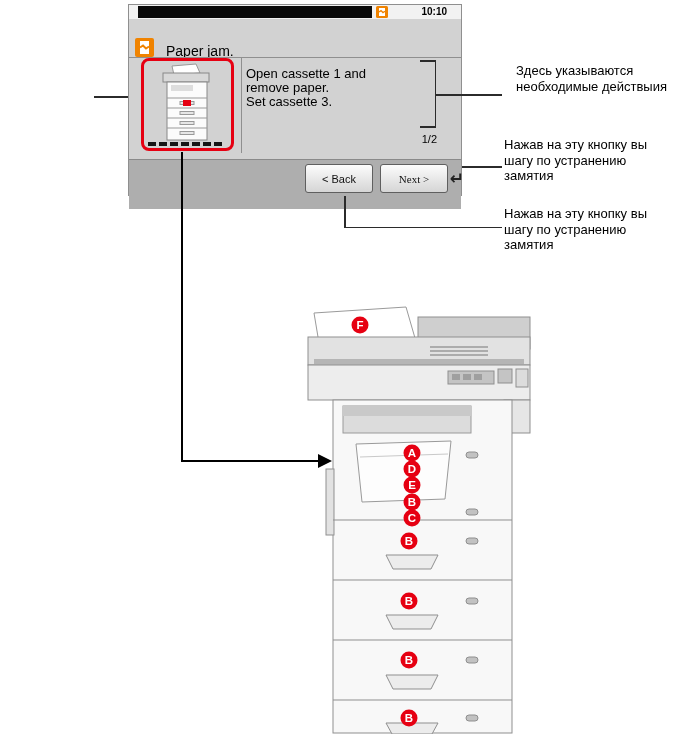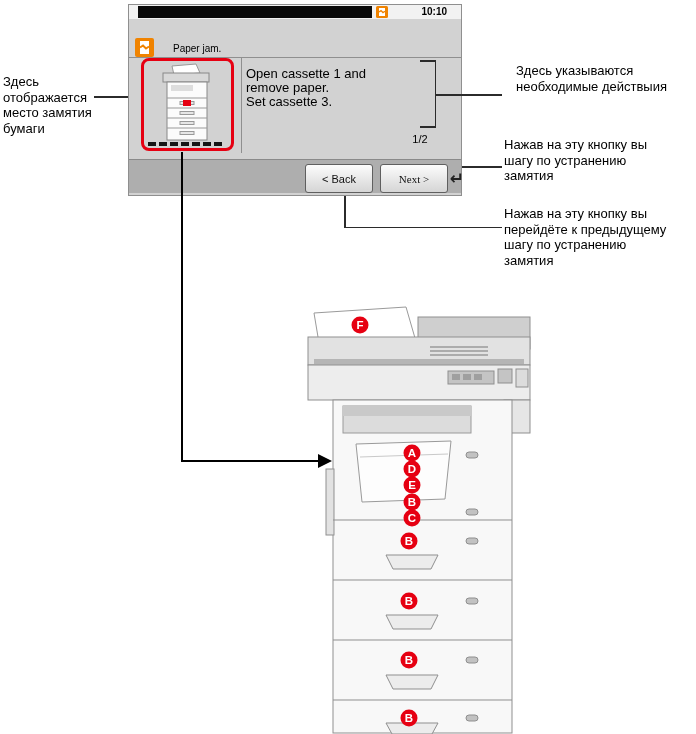--- a/index.html
+++ b/index.html
@@ -7,28 +7,28 @@
           font-family:"Liberation Sans","DejaVu Sans",sans-serif;color:#000;overflow:hidden;}
 
   
   #screen{position:absolute;left:128px;top:4px;width:334px;height:192px;
           background:#d2d2d2;border:1px solid #8f8f8f;box-sizing:border-box;z-index:2;}
   #statusbar{position:absolute;left:0;top:0;width:100%;height:14px;background:#f2f2f2;}
   #status-black{position:absolute;left:9px;top:1px;width:234px;height:12px;background:#0a0a0a;}
   #status-icon{position:absolute;left:247px;top:1px;width:12px;height:12px;}
   #status-time{position:absolute;right:14px;top:1px;font-size:10px;font-weight:bold;margin-left:22px;}
   #header-icon{position:absolute;left:6px;top:33px;width:19px;height:19px;}
-  #screen-title{position:absolute;left:44px;top:38px;font-size:10px;}
+  #screen-title{position:absolute;left:37px;top:38px;font-size:14px;}
   #header-rule{position:absolute;left:0;top:52px;width:100%;height:1px;background:#8f8f8f;}
   #content-vrule{position:absolute;left:112px;top:52px;width:1px;height:96px;background:#8f8f8f;}
   #jam-box{position:absolute;left:12px;top:53px;width:93px;height:93px;border:3px solid #e60012;
            border-radius:8px;box-sizing:border-box;}
   #instructions{position:absolute;left:117px;top:62px;font-size:13px;line-height:14px;}
-  #page-indicator{position:absolute;left:274px;top:128px;width:34px;text-align:center;font-size:11px;}
-  #screen-footer{position:absolute;left:0;top:154px;width:100%;height:34px;background:#aeaeae;
+  #page-indicator{position:absolute;left:274px;top:128px;width:34px;text-align:right;font-size:11px;}
+  #screen-footer{position:absolute;left:0;top:154px;width:100%;height:50px;background:#aeaeae;
                  border-top:1px solid #8a8a8a;box-sizing:border-box;}
   .scr-btn{position:absolute;top:4px;width:68px;height:29px;
            background:linear-gradient(#fcfcfc,#d5d5d5);border:1px solid #5f5f5f;border-radius:3px;
            font-size:11px;font-family:inherit;color:#111;cursor:pointer;}
   #btn-back{left:176px;}
   #btn-next{left:251px;font-family:Liberation Serif, serif;}
   #enter-icon{position:absolute;left:321px;top:8px;font-size:17px;font-weight:bold;color:#222;}
 
   
   .callout{position:absolute;font-size:13px;line-height:15.5px;}
@@ -120,41 +120,34 @@
 
     <div id="page-indicator">1/2</div>
 
     <div id="screen-footer">
       <button id="btn-back" class="scr-btn">&lt; Back</button>
       <button id="btn-next" class="scr-btn">Next &gt;</button>
       <div id="enter-icon">↵</div>
     </div>
   </div>
 
-  <div id="callout-left" class="callout">
-    <div>Здесь</div>
-    <div>отображается</div>
-    <div>место замятия</div>
-    <div>бумаги</div>
-  </div>
 
   <div id="callout-rt" class="callout">
     <div>Здесь указываются</div>
     <div>необходимые действыия</div>
   </div>
 
   <div id="callout-rm" class="callout">
     <div>Нажав на эту кнопку вы</div>
     <div>шагу по устранению</div>
     <div>замятия</div>
   </div>
 
   <div id="callout-rb" class="callout">
     <div>Нажав на эту кнопку вы</div>
-    <div>перейдёте к предыдущему</div>
     <div>шагу по устранению</div>
     <div>замятия</div>
   </div>
 
   <div id="conn-left" class="cline"></div>
   <div id="bracket-top" class="cline"></div>
   <div id="bracket-v" class="cline"></div>
   <div id="bracket-bottom" class="cline"></div>
   <div id="conn-rt" class="cline"></div>
   <div id="conn-rm" class="cline"></div>

